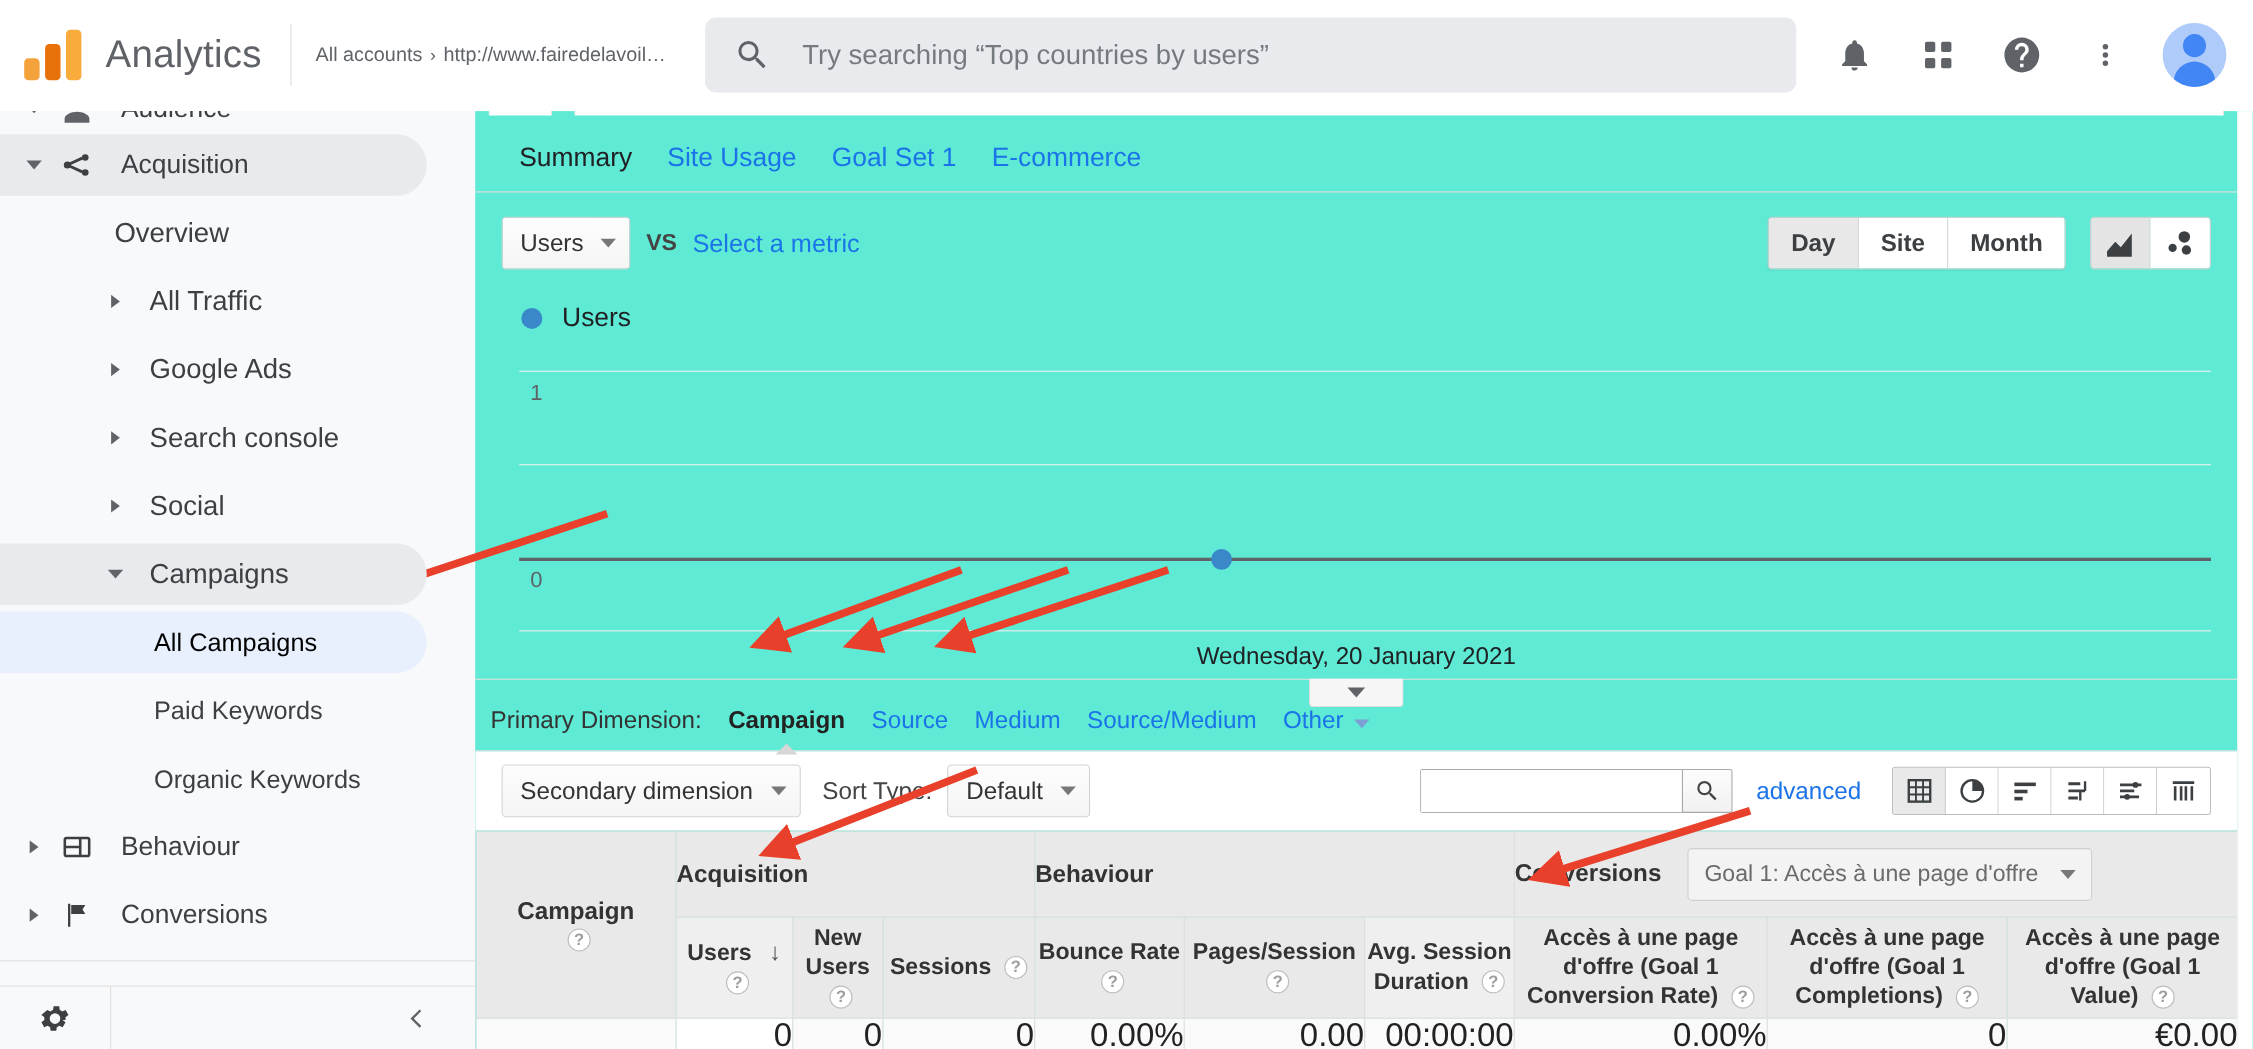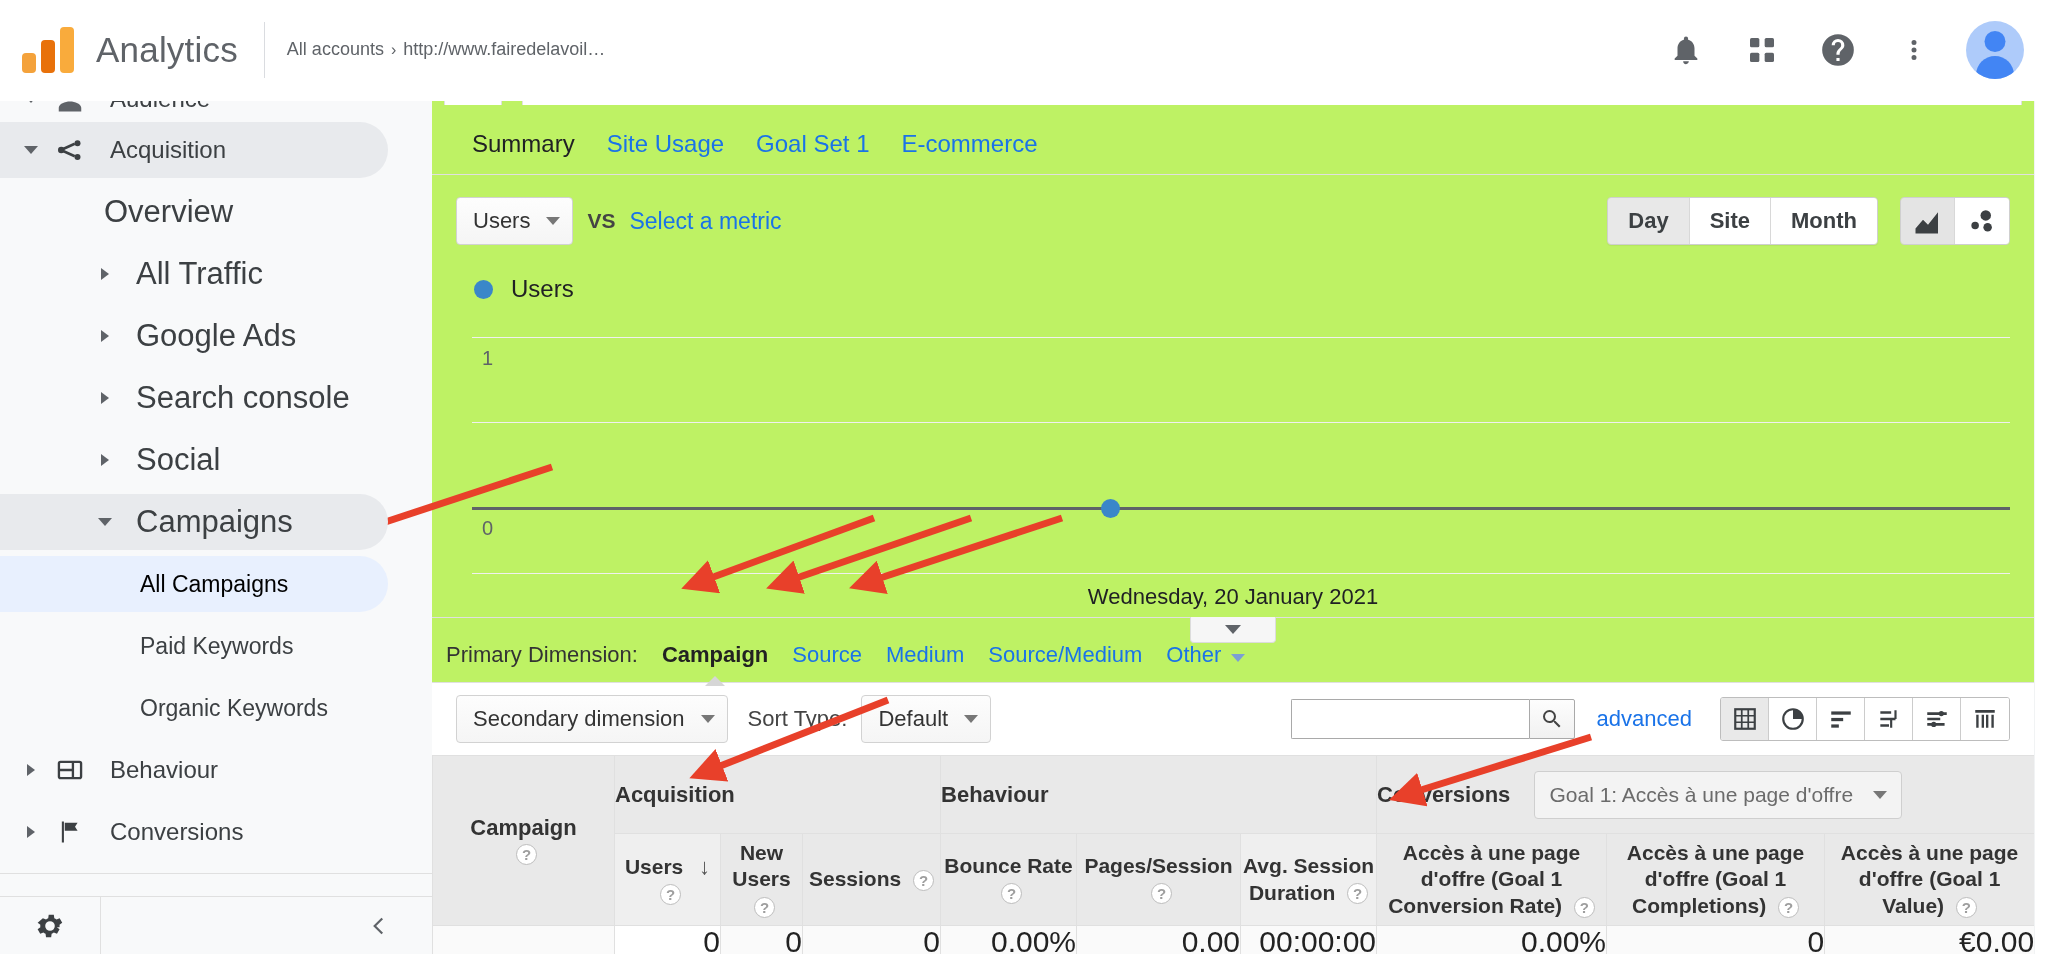--- a/index.html
+++ b/index.html
@@ -98,41 +98,41 @@
     border-left: 8px solid #5f6368;
   }
   .tri.open i {
     border-left: 7px solid transparent; border-right: 7px solid transparent;
     border-top: 8px solid #5f6368; border-bottom: none;
   }
   .nav-ico { width: 48px; display: flex; align-items: center; justify-content: center; flex: 0 0 auto; }
   .nav-lbl { font-size: 24px; color: #3c4043; white-space: nowrap; }
   .navitem.lvl1 .nav-lbl { margin-left: 16px; }
   .navitem.lvl3 { padding-left: 68px; }
-  .navitem.lvl3 .nav-lbl { font-size: 31px; }
+  .navitem.lvl3 .nav-lbl { font-size: 25px; }
   .navitem.lvl4 { padding-left: 140px; }
   .navitem.lvl4 .nav-lbl { font-size: 23px; }
   .navitem.active .nav-lbl { color: #000000; font-weight: 400; }
   .nav-div { height: 1px; background: #e0e0e0; margin: 10px 0; }
   .navfoot {
     position: absolute; left: 0; bottom: 0; width: 432px; height: 58px;
     border-top: 1px solid #e0e0e0; display: flex; align-items: center;
     background: #f8f9fa;
   }
   .navfoot .gear { width: 100px; display: flex; justify-content: center; cursor: pointer; }
   .navfoot .fdiv { width: 1px; height: 58px; background: #e0e0e0; }
   .navfoot .collapse {
     flex: 1; display: flex; align-items: center; justify-content: flex-end;
     padding-right: 40px; cursor: pointer;
   }
 
   
   .main {
     position: absolute; left: 432px; top: 101px; width: 1616px; height: 853px;
-    background: #bef264; overflow: hidden;
+    background: #5eead4; overflow: hidden;
   }
   .scroll-gutter {
     position: absolute; right: 0; top: 0; width: 14px; height: 853px; background: #fff;
     border-left: 1px solid #f1f3f4;
   }
   .content { position: absolute; left: 0; top: 0; width: 1602px; }
 
   
   .notch-row { position: relative; height: 16px; }
   .notch-row .n {
@@ -315,20 +315,26 @@
         <i class="b3"></i>
     </div>
     <div class="brand">Analytics</div>
     <div class="vdiv"></div>
     <div class="acct">
       <div class="acct-breadcrumb">
         <span>All accounts</span><span class="sep">›</span><span>http://www.fairedelavoil…</span>
       </div>
     </div>
 
+    <div class="search-wrap">
+      <svg width="34" height="34" viewBox="0 0 24 24">
+        <path fill="#5f6368" d="M15.5 14h-.79l-.28-.27A6.47 6.47 0 0 0 16 9.5 6.5 6.5 0 1 0 9.5 16c1.61 0 3.09-.59 4.23-1.57l.27.28v.79l5 4.99L20.49 19l-4.99-5zm-6 0C7.01 14 5 11.99 5 9.5S7.01 5 9.5 5 14 7.01 14 9.5 11.99 14 9.5 14z"></path>
+      </svg>
+      <input class="search-input" value="" placeholder="Try searching “Top countries by users”" style="">
+    </div>
 
     <div class="topicons">
       <div class="ticon">
         <svg width="34" height="34" viewBox="0 0 24 24">
             <path fill="#5f6368" d="M12 22c1.1 0 2-.9 2-2h-4a2 2 0 0 0 2 2zm6-6v-5c0-3.07-1.64-5.64-4.5-6.32V4a1.5 1.5 0 0 0-3 0v.68C7.63 5.36 6 7.92 6 11v5l-2 2v1h16v-1l-2-2z"></path>
           </svg>
       </div>
       <div class="ticon">
         <svg width="32" height="32" viewBox="0 0 24 24">
           <rect x="3" y="3" width="7" height="7" rx="1.2" fill="#5f6368"></rect>

